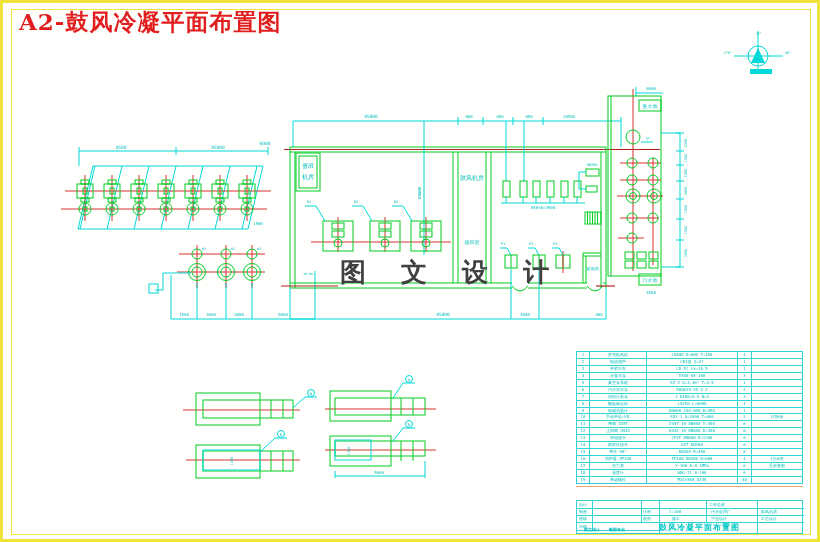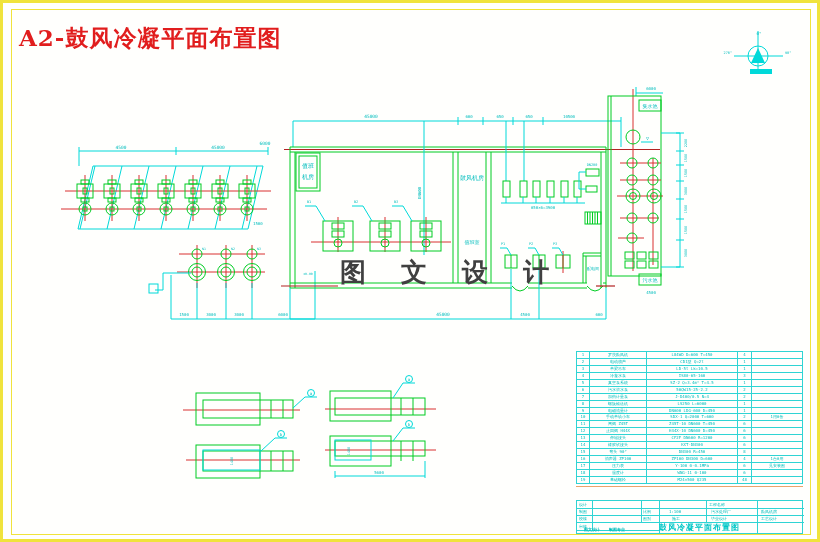--- a/index.html
+++ b/index.html
@@ -6,21 +6,21 @@
   #page{
     position:relative;width:820px;height:542px;background:#fffffd;
     border:3px solid #f0e33c;box-sizing:border-box;overflow:hidden;
     font-family:"DejaVu Sans",sans-serif;
   }
   #inner-frame{
     position:absolute;left:8px;top:6px;width:798px;height:524px;
     border:1px solid #f0e33c;pointer-events:none;
   }
   #drawing-title{
-    position:absolute;left:16px;top:20px;
+    position:absolute;left:16px;top:4px;
     font-family:"DejaVu Serif","Liberation Serif",serif;
     font-weight:bold;font-size:23px;color:#e11d1d;letter-spacing:1px;
   }
   #watermark{
     position:absolute;left:337px;top:252px;
     font-family:"DejaVu Serif","Liberation Serif",serif;
     font-weight:bold;font-size:26px;color:#404040;letter-spacing:13px;white-space:nowrap;
   }
   svg{position:absolute;left:0;top:0;}
   svg text{font-family:"DejaVu Sans Mono",monospace;fill:#00bdbd;}

